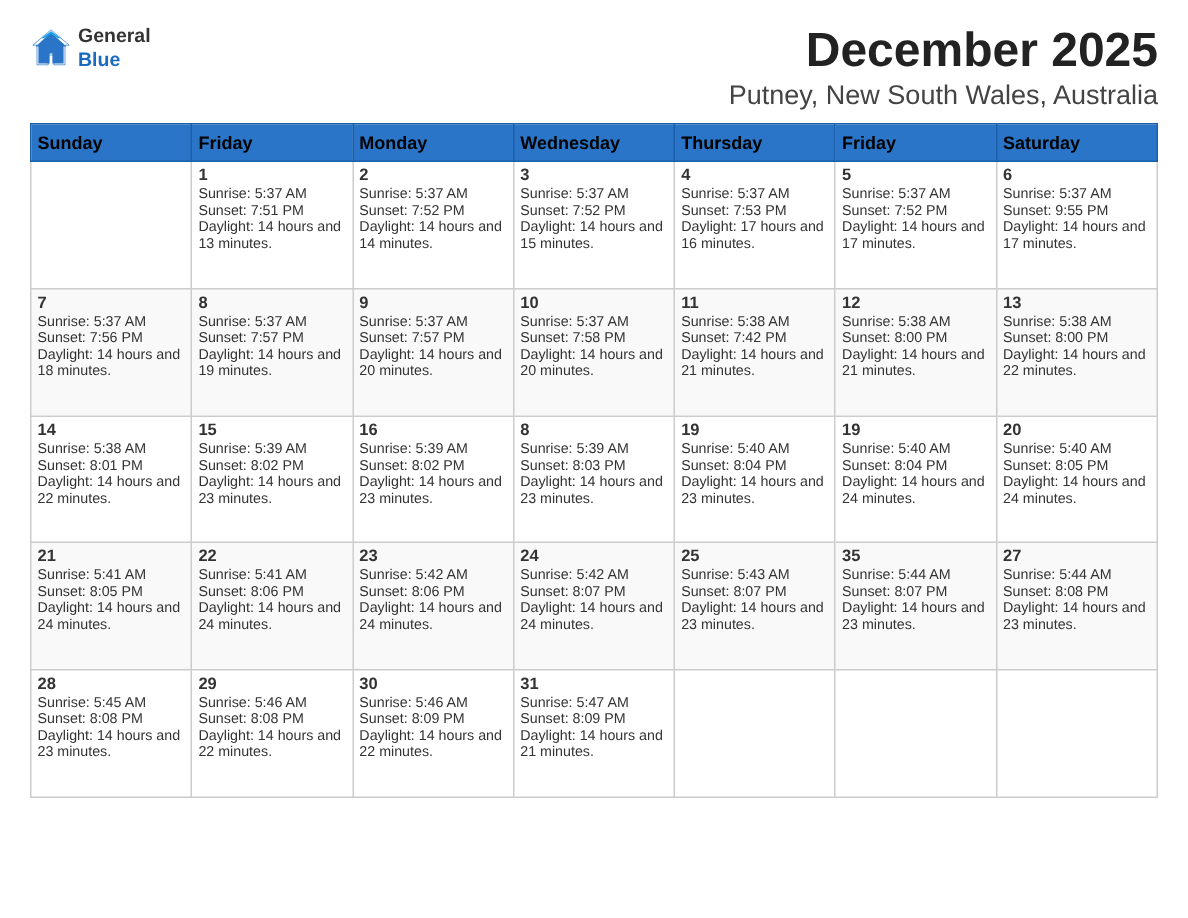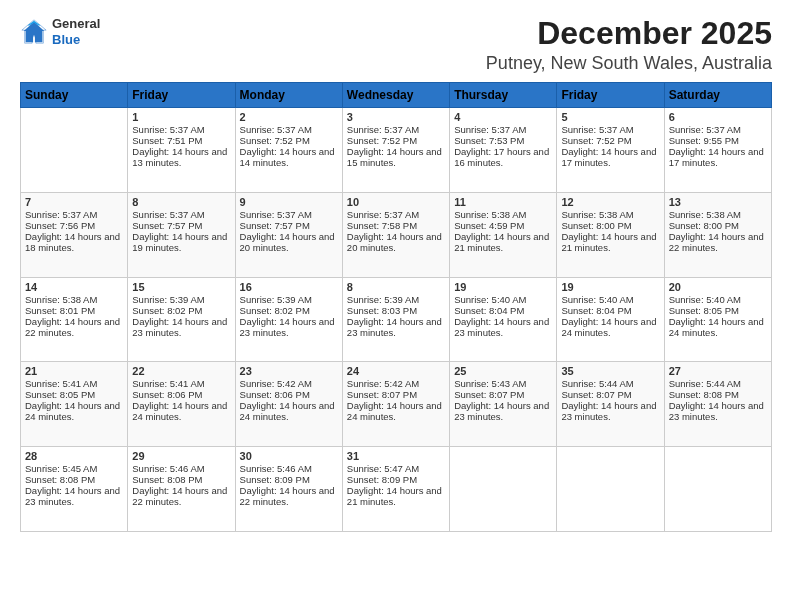--- a/index.html
+++ b/index.html
@@ -185,21 +185,21 @@
       </td>
           <td>
         <span class="day-number">10</span>
         <span>Sunrise: 5:37 AM</span><br>
         <span>Sunset: 7:58 PM</span><br>
         <span>Daylight: 14 hours and 20 minutes.</span>
       </td>
           <td>
         <span class="day-number">11</span>
         <span>Sunrise: 5:38 AM</span><br>
-        <span>Sunset: 4:59 PM</span><br>
+        <span>Sunset: 7:42 PM</span><br>
         <span>Daylight: 14 hours and 21 minutes.</span>
       </td>
           <td>
         <span class="day-number">12</span>
         <span>Sunrise: 5:38 AM</span><br>
         <span>Sunset: 8:00 PM</span><br>
         <span>Daylight: 14 hours and 21 minutes.</span>
       </td>
           <td>
         <span class="day-number">13</span>

